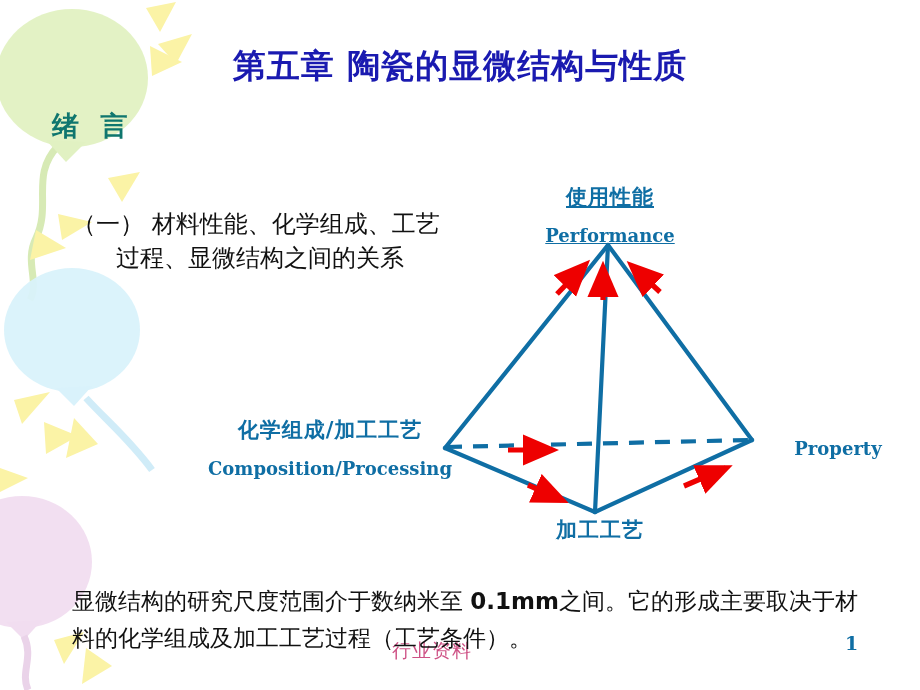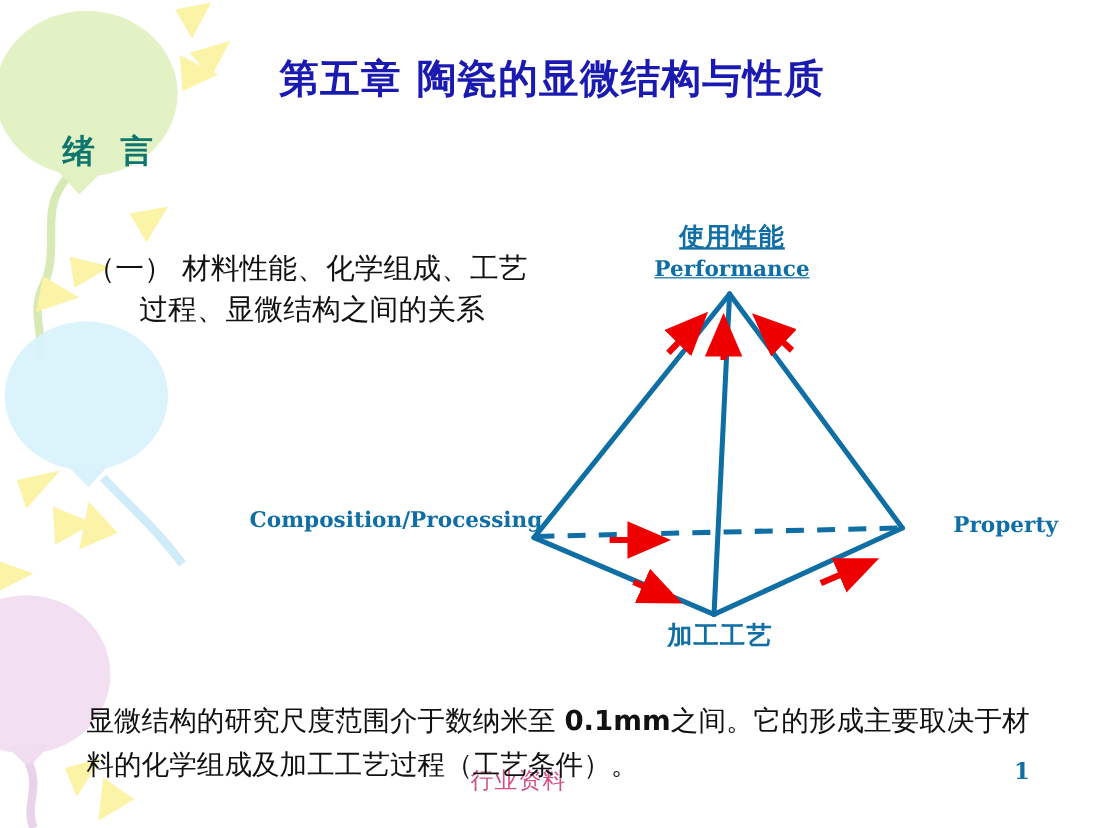--- a/index.html
+++ b/index.html
@@ -74,21 +74,21 @@
     font-family: "DejaVu Sans", sans-serif;
     font-weight: bold;
     font-size: 21px;
     letter-spacing: 1px;
   }
   .tetra-label .en {
     display: block;
     font-family: "DejaVu Serif", serif;
     font-weight: bold;
     font-size: 18px;
-    margin-top: 6px;
+    margin-top: 17px;
   }
 
   #label-performance { left: 505px; top: 185px; width: 210px; text-decoration: underline; }
   #label-composition { left: 185px; top: 418px; width: 290px; }
   #label-property    { left: 758px; top: 422px; width: 160px; }
   #label-structure   { left: 510px; top: 518px; width: 180px; }
 
   
   .bottom-para {
     position: absolute;
@@ -206,20 +206,21 @@
       <line x1="684" y1="486" x2="726" y2="468"></line>
     </g>
   </svg>
 
   <div class="tetra-label" id="label-performance">
     <span class="cn">使用性能</span>
     <span class="en">Performance</span>
   </div>
 
   <div class="tetra-label" id="label-composition">
+    <span class="cn">化学组成/加工工艺</span>
     <span class="en">Composition/Processing</span>
   </div>
 
   <div class="tetra-label" id="label-property">
     <span class="en">Property</span>
   </div>
 
   <div class="tetra-label" id="label-structure">
     <span class="cn">加工工艺</span>
   </div>

